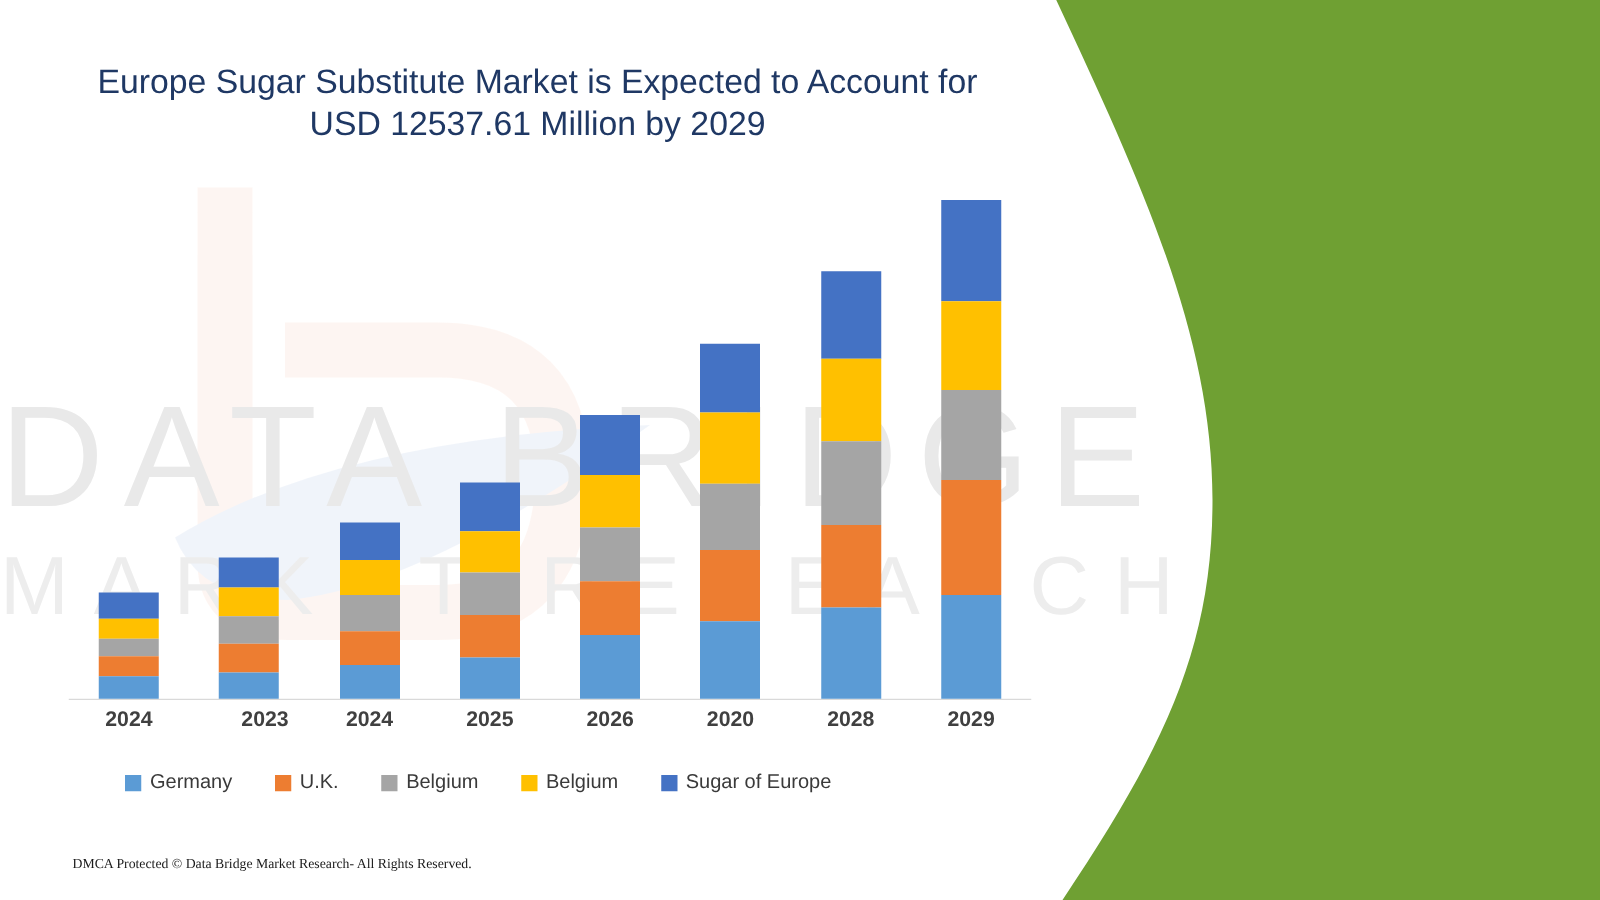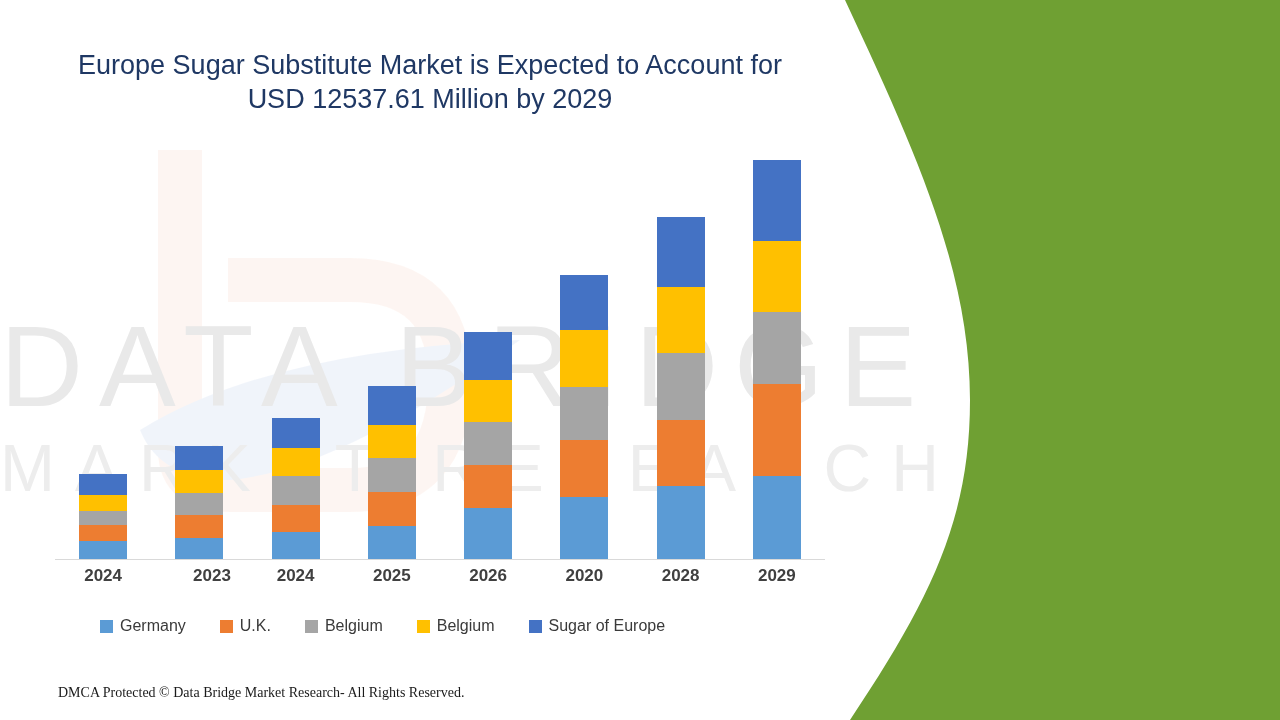--- a/index.html
+++ b/index.html
@@ -49,21 +49,21 @@
     position:absolute;left:100px;top:617px;width:700px;height:24px;
     display:flex;align-items:flex-start;
   }
   .lg-item{display:flex;align-items:center;margin-right:34px;white-space:nowrap;}
   .lg-swatch{width:13px;height:13px;margin-right:7px;flex:0 0 auto;}
   .lg-label{font-size:16px;color:#3a3a3a;font-weight:400;}
 
   
   .footer-left{
     position:absolute;left:58px;top:685px;
-    font-family:"Liberation Serif", serif;font-size:14px;color:#1a1a1a;
+    font-family:"Liberation Serif", serif;font-size:11px;color:#1a1a1a;
   }
   .footer-right{
     position:absolute;left:460px;top:687px;
     font-family:"Liberation Serif", serif;font-size:11.5px;color:#1a1a1a;
   }
 
   
   .green-panel{position:absolute;right:0;top:0;width:460px;height:720px;overflow:hidden;}
   .green-svg{position:absolute;right:0;top:0;}
 </style>

